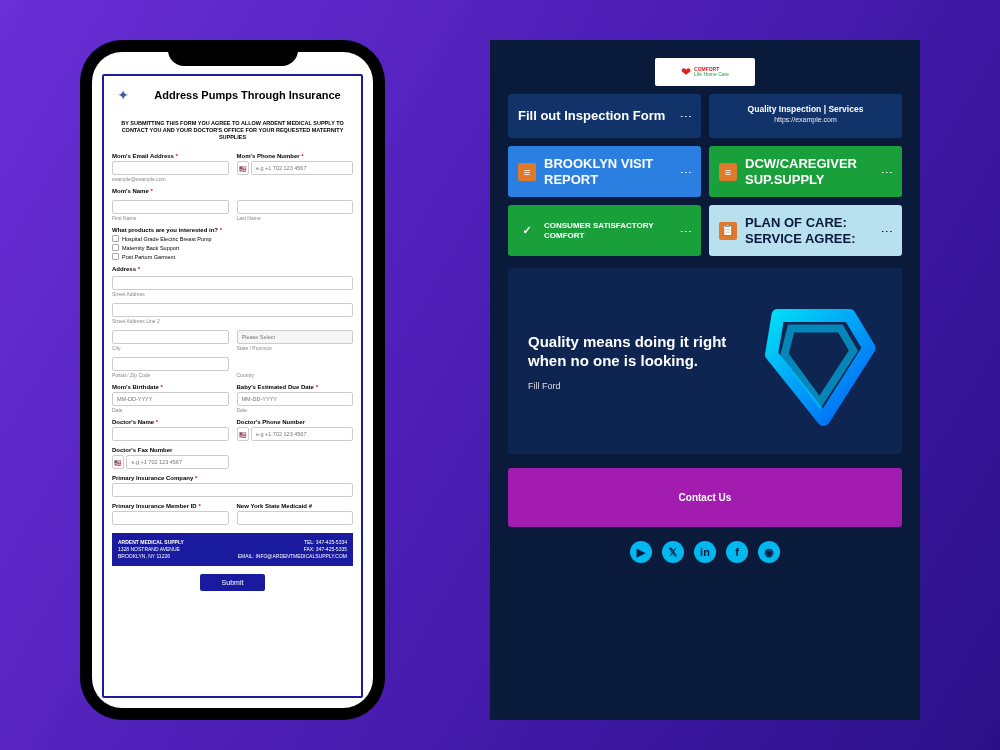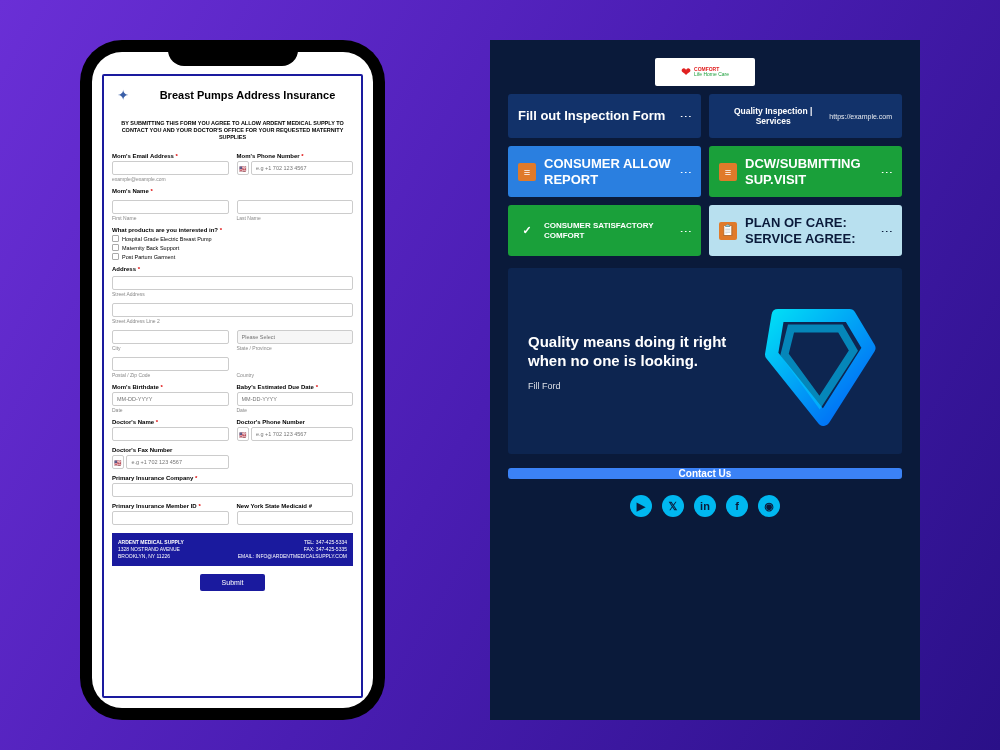--- a/index.html
+++ b/index.html
@@ -34,44 +34,44 @@
 .brand { width:100px; height:28px; margin:0 auto 8px; background:#fff; border-radius:2px; display:flex; align-items:center; justify-content:center; gap:3px; padding:2px 4px; }
 .brand-heart { color:#e02020; font-size:12px; }
 .brand-text { font-size:5px; line-height:1.1; }
 .brand-main { color:#e02020; font-weight:700; }
 .brand-sub { color:#1a9e3a; }
 .panel-title { text-align:center; font-size:18px; font-weight:700; margin-bottom:16px; }
 .row2 { display:flex; gap:8px; margin-bottom:8px; }
 .card { flex:1; border-radius:3px; padding:10px 10px; display:flex; align-items:center; gap:8px; position:relative; min-height:44px; }
 .card-title { font-size:13px; font-weight:700; line-height:1.2; }
 .card-sub { font-size:7px; opacity:.9; }
-.card-center { flex-direction:row; text-align:center; gap:2px; }
+.card-center { flex-direction:column; text-align:center; gap:2px; }
 .dots { position:absolute; right:8px; top:50%; transform:translateY(-50%); font-size:12px; letter-spacing:-1px; writing-mode:vertical-lr; }
 .i-box { width:18px; height:18px; border-radius:2px; display:flex; align-items:center; justify-content:center; font-size:11px; color:#fff; flex-shrink:0; }
 .quote-card { background:#0d2550; border-radius:3px; padding:28px 20px; display:flex; align-items:center; gap:16px; margin-top:12px; min-height:180px; }
 .quote-text { font-size:15px; font-weight:700; line-height:1.3; }
 .quote-author { font-size:9px; margin-top:10px; opacity:.85; }
 .geo { width:130px; height:130px; position:relative; flex-shrink:0; }
 .geo svg { width:100%; height:100%; }
-.contact-btn { width:100%; background:#3b82f6; border:none; color:#fff; padding:0; font-size:10px; font-weight:600; border-radius:3px; margin-top:14px; }
+.contact-btn { width:100%; background:#a21caf; border:none; color:#fff; padding:24px; font-size:10px; font-weight:600; border-radius:3px; margin-top:14px; }
 .contact-info { text-align:center; font-size:9px; margin-top:18px; font-weight:600; }
 .socials { display:flex; gap:10px; justify-content:center; margin-top:14px; }
 .soc { width:22px; height:22px; border-radius:50%; background:#00b8f0; color:#0a1a3a; display:flex; align-items:center; justify-content:center; font-size:11px; font-weight:700; }
 </style>
 </head>
 <body>
 
 <div class="phone">
   <div class="screen">
     <div class="screen-inner">
       <div class="form-header">
         <div style="text-align:center;">
           <div class="logo-badge">✦</div>
         </div>
-        <div class="form-title">Breast Pumps Address Insurance</div>
+        <div class="form-title">Address Pumps Through Insurance</div>
       </div>
       <div class="consent">BY SUBMITTING THIS FORM YOU AGREE TO ALLOW ARDENT MEDICAL SUPPLY TO CONTACT YOU AND YOUR DOCTOR'S OFFICE FOR YOUR REQUESTED MATERNITY SUPPLIES</div>
 
       <div class="row">
         <div class="field">
           <span class="label"><span>Mom's Email Address</span> <span class="req">*</span></span>
           <input class="inp" style="">
           <div class="help">example@example.com</div>
         </div>
         <div class="field">
@@ -205,26 +205,26 @@
     </div>
     <div class="card card-center" style="background:#12326a;">
       <span class="card-title" style="font-size:8.5px;">Quality Inspection | Services</span>
       <span class="card-sub">https://example.com</span>
     </div>
   </div>
 
   <div class="row2">
     <div class="card" style="background:#2a7fe0;">
       <span class="i-box" style="background:#e07a2a;">≡</span>
-      <span class="card-title">CONSUMER ALLOW REPORT</span>
+      <span class="card-title">BROOKLYN VISIT REPORT</span>
       <span class="dots">⋮</span>
     </div>
     <div class="card" style="background:#1aa03a;">
       <span class="i-box" style="background:#e07a2a;">≡</span>
-      <span class="card-title">DCW/SUBMITTING SUP.VISIT</span>
+      <span class="card-title">DCW/CAREGIVER SUP.SUPPLY</span>
       <span class="dots">⋮</span>
     </div>
   </div>
   <div class="row2">
     <div class="card" style="background:#1aa03a;">
       <span class="i-box" style="color:#fff;font-weight:700;">✓</span>
       <span class="card-title" style="font-size:8px;">CONSUMER SATISFACTORY COMFORT</span>
       <span class="dots">⋮</span>
     </div>
     <div class="card" style="background:#b8e0ef;color:#0a1a3a;">

